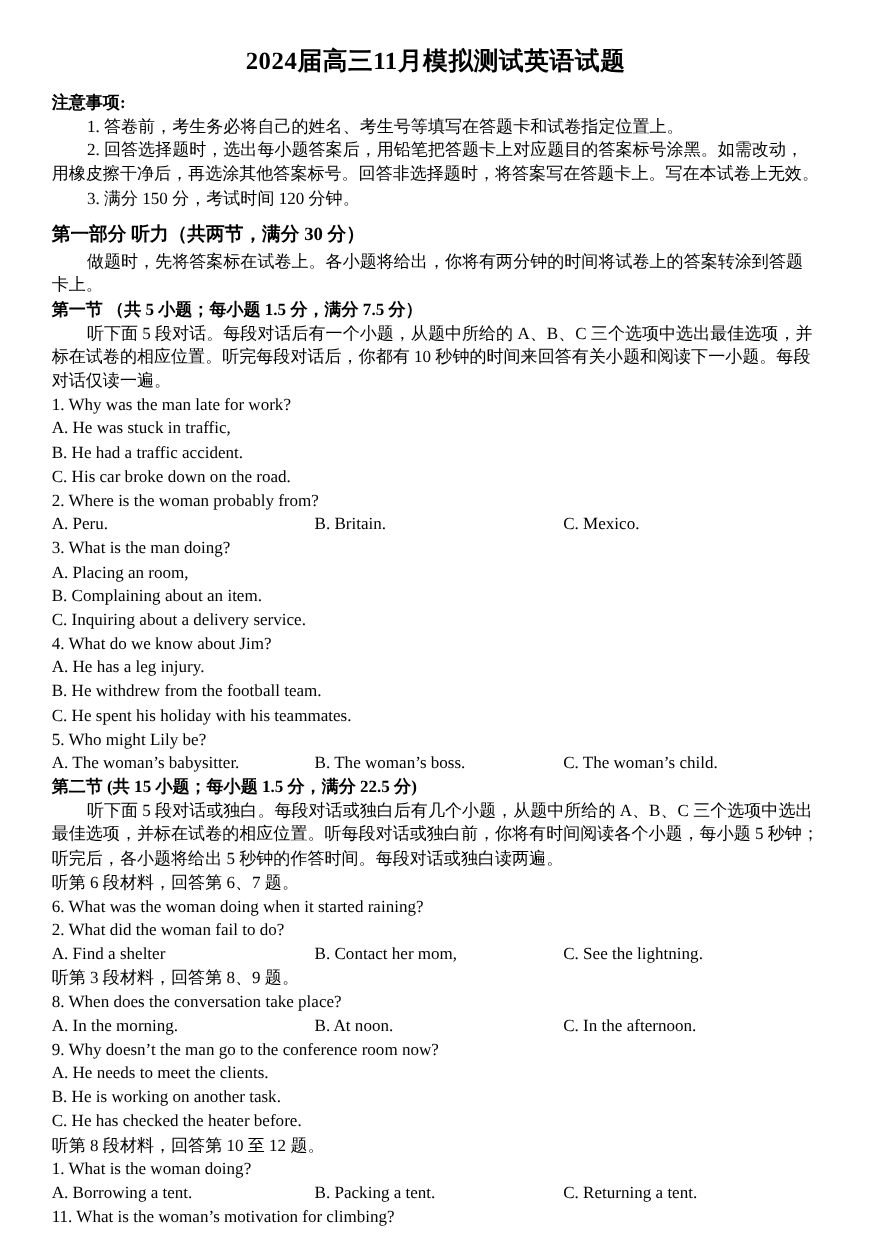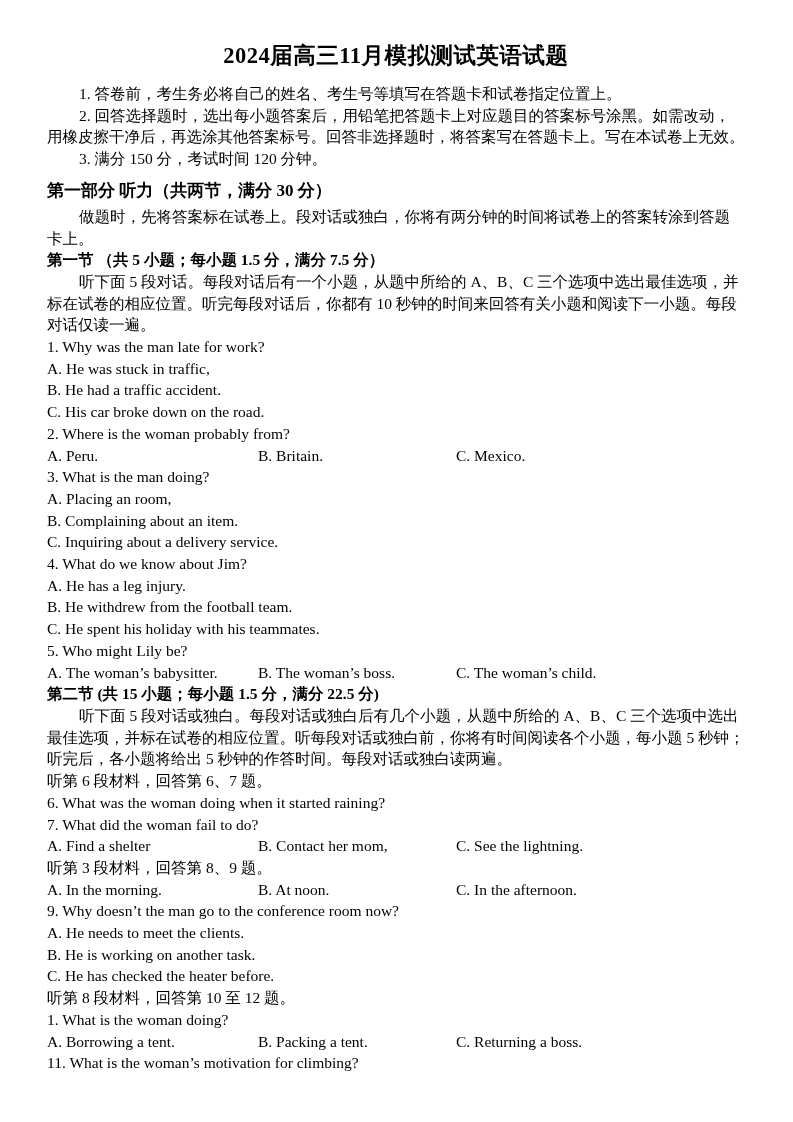--- a/index.html
+++ b/index.html
@@ -40,34 +40,36 @@
     margin-top: 9px !important;
     margin-bottom: 3px !important;
   }
   .section-heading { font-weight: bold; }
   .material { }
   .question { }
   .option-line { }
   .option-row {
     display: grid;
     grid-template-columns: 211px 198px auto;
+    gap: 28px;
   }
   .option-cell { display: block; }
 </style>
 </head>
 <body>
 
 <div class="page">
   <h1 class="doc-title">2024届高三11月模拟测试英语试题</h1>
   <main class="doc-body">
+      <div class="notice-heading">注意事项:</div>
       <div class="list-item">1.  答卷前，考生务必将自己的姓名、考生号等填写在答题卡和试卷指定位置上。</div>
       <div class="list-item">2.  回答选择题时，选出每小题答案后，用铅笔把答题卡上对应题目的答案标号涂黑。如需改动，用橡皮擦干净后，再选涂其他答案标号。回答非选择题时，将答案写在答题卡上。写在本试卷上无效。</div>
       <div class="list-item">3.  满分 150 分，考试时间 120 分钟。</div>
       <div class="part-heading">第一部分 听力（共两节，满分 30 分）</div>
-      <div class="indent-para">做题时，先将答案标在试卷上。段对话或独白，你将有两分钟的时间将试卷上的答案转涂到答题卡上。</div>
+      <div class="indent-para">做题时，先将答案标在试卷上。各小题将给出，你将有两分钟的时间将试卷上的答案转涂到答题卡上。</div>
       <div class="section-heading">第一节 （共 5 小题；每小题 1.5 分，满分 7.5 分）</div>
       <div class="indent-para">听下面 5 段对话。每段对话后有一个小题，从题中所给的 A、B、C 三个选项中选出最佳选项，并标在试卷的相应位置。听完每段对话后，你都有 10 秒钟的时间来回答有关小题和阅读下一小题。每段对话仅读一遍。</div>
       <div class="question">1. Why was the man late for work?</div>
       <div class="option-line">A. He was stuck in traffic,</div>
       <div class="option-line">B. He had a traffic accident.</div>
       <div class="option-line">C. His car broke down on the road.</div>
       <div class="question">2. Where is the woman probably from?</div>
       <div class="option-row">
         <span class="option-cell">A. Peru.</span>
         <span class="option-cell">B. Britain.</span>
@@ -84,38 +86,39 @@
       <div class="question">5. Who might Lily be?</div>
       <div class="option-row">
         <span class="option-cell">A. The woman’s babysitter.</span>
         <span class="option-cell">B. The woman’s boss.</span>
         <span class="option-cell">C. The woman’s child.</span>
       </div>
       <div class="section-heading">第二节 (共 15 小题；每小题 1.5 分，满分 22.5 分)</div>
       <div class="indent-para">听下面 5 段对话或独白。每段对话或独白后有几个小题，从题中所给的 A、B、C 三个选项中选出最佳选项，并标在试卷的相应位置。听每段对话或独白前，你将有时间阅读各个小题，每小题 5 秒钟；听完后，各小题将给出 5 秒钟的作答时间。每段对话或独白读两遍。</div>
       <div class="material">听第 6 段材料，回答第 6、7 题。</div>
       <div class="question">6. What was the woman doing when it started raining?</div>
-      <div class="question">7. What did the woman fail to do?</div>
+      <div class="question">2. What did the woman fail to do?</div>
       <div class="option-row">
         <span class="option-cell">A. Find a shelter</span>
         <span class="option-cell">B. Contact her mom,</span>
         <span class="option-cell">C. See the lightning.</span>
       </div>
       <div class="material">听第 3 段材料，回答第 8、9 题。</div>
+      <div class="question">8. When does the conversation take place?</div>
       <div class="option-row">
         <span class="option-cell">A. In the morning.</span>
         <span class="option-cell">B. At noon.</span>
         <span class="option-cell">C. In the afternoon.</span>
       </div>
       <div class="question">9. Why doesn’t the man go to the conference room now?</div>
       <div class="option-line">A. He needs to meet the clients.</div>
       <div class="option-line">B. He is working on another task.</div>
       <div class="option-line">C. He has checked the heater before.</div>
       <div class="material">听第 8 段材料，回答第 10 至 12 题。</div>
       <div class="question">1. What is the woman doing?</div>
       <div class="option-row">
         <span class="option-cell">A. Borrowing a tent.</span>
         <span class="option-cell">B. Packing a tent.</span>
-        <span class="option-cell">C. Returning a boss.</span>
+        <span class="option-cell">C. Returning a tent.</span>
       </div>
       <div class="question">11. What is the woman’s motivation for climbing?</div>
     </main>
 </div>
 
 </body></html>

